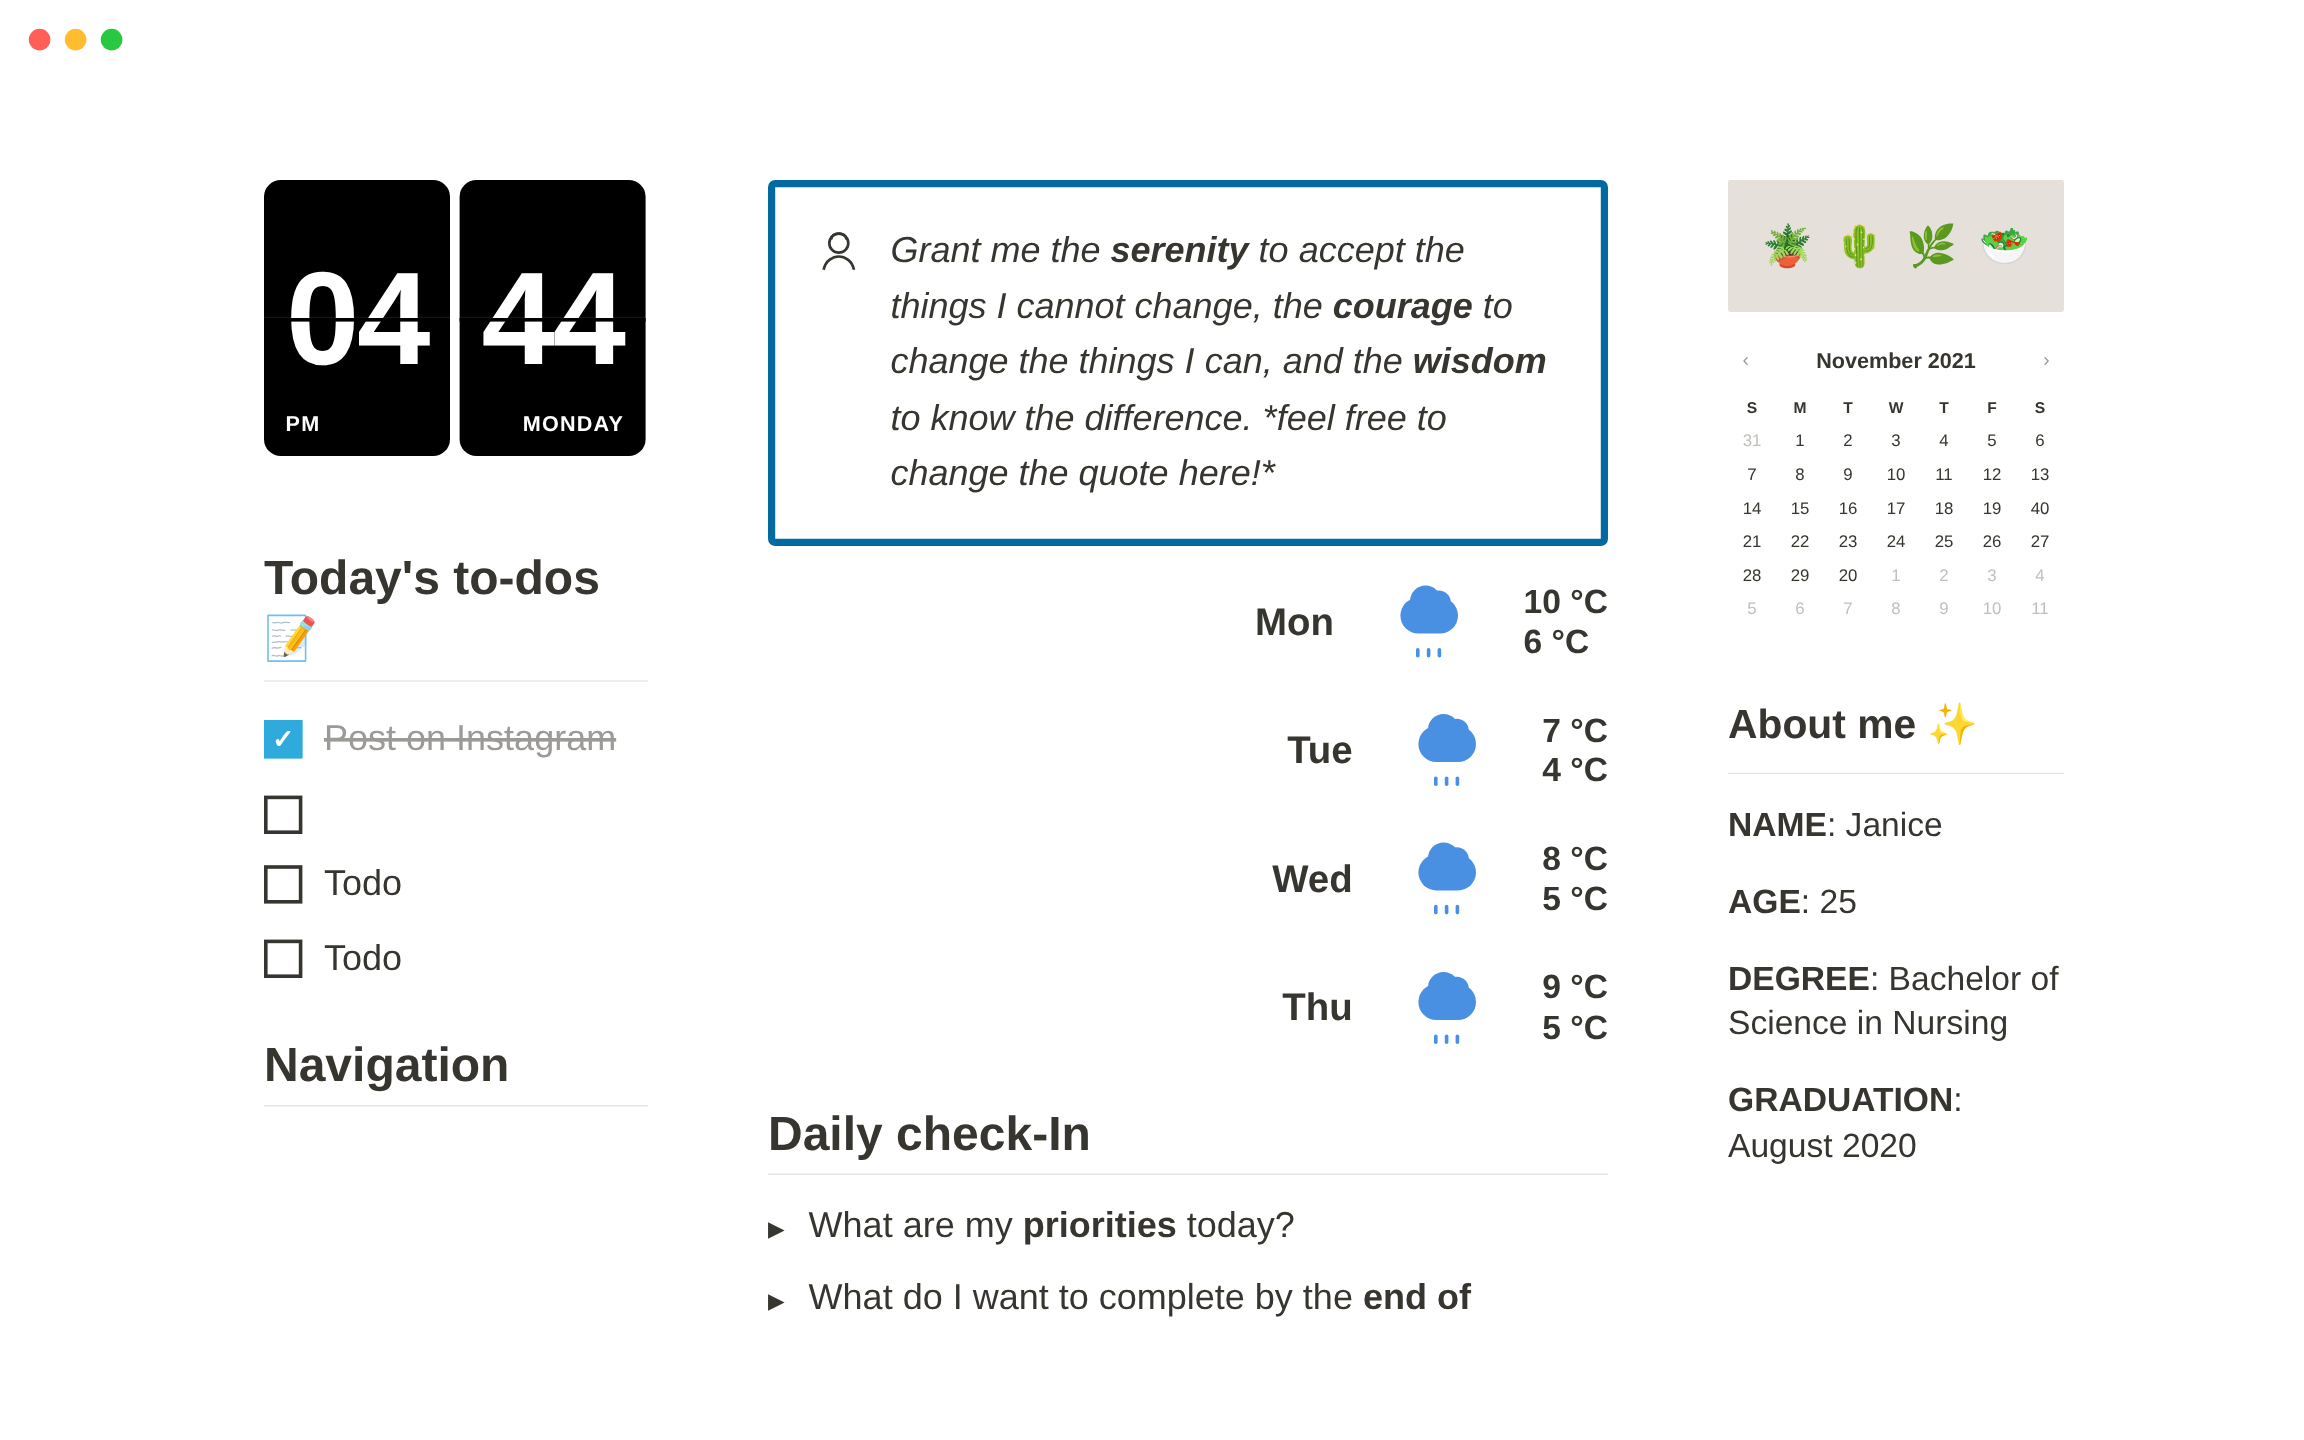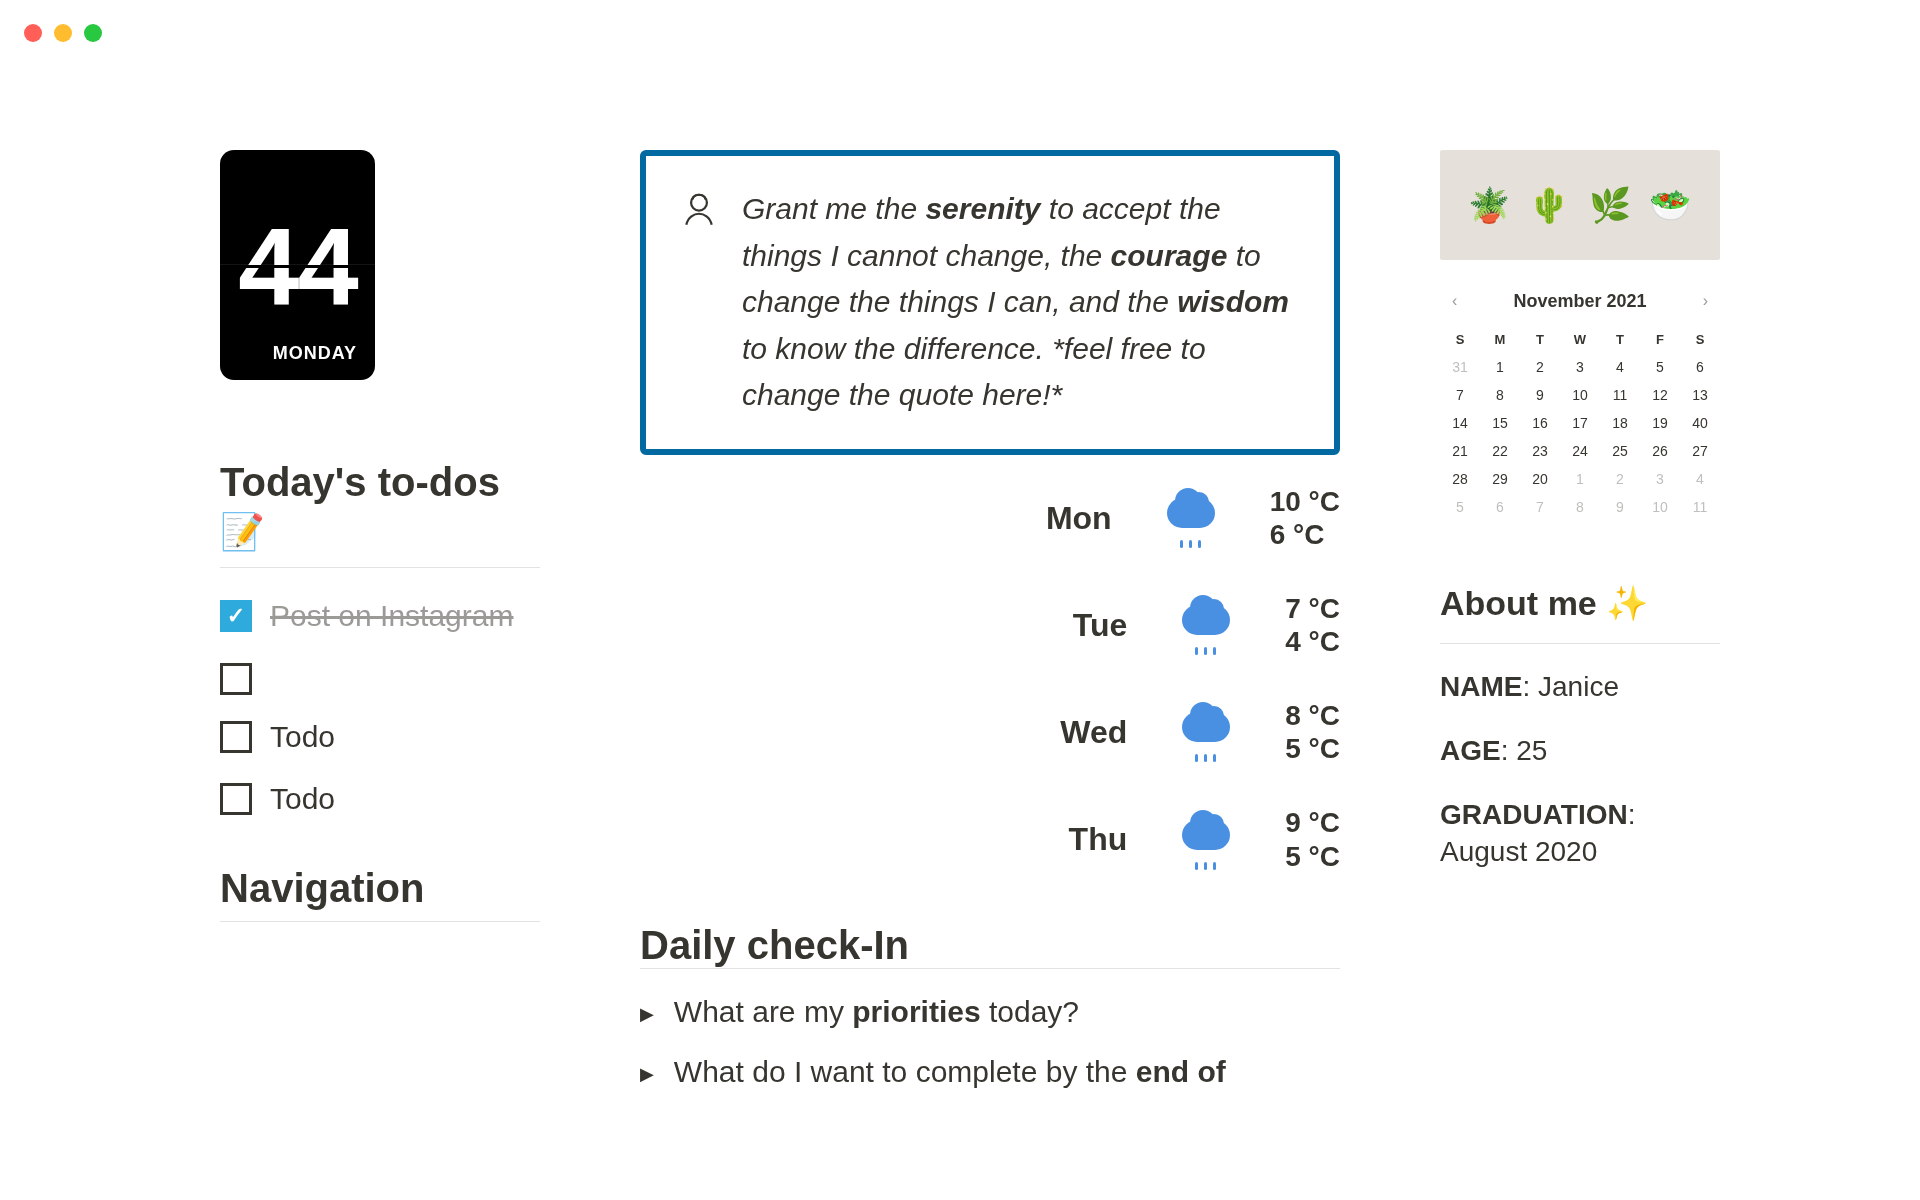--- a/index.html
+++ b/index.html
@@ -78,21 +78,21 @@
     border-radius: 50%; top: -10px; left: 8px;
   }
   .cloud::after {
     content: ""; position: absolute; width: 20px; height: 20px; background: #4a90e2;
     border-radius: 50%; top: -6px; right: 6px;
   }
   .rain { position: absolute; bottom: -10px; left: 18px; display: flex; gap: 6px; }
   .rain span { width: 3px; height: 8px; background: #4a90e2; border-radius: 2px; }
   .temps { font-size: 28px; font-weight: 700; line-height: 1.2; }
 
-  .checkin-title { font-size: 40px; font-weight: 700; margin-top: 50px; }
+  .checkin-title { font-size: 40px; font-weight: 700; margin-top: 50px; margin-bottom: 10px; }
   .checkin-divider { border: none; border-top: 1px solid #e3e2e0; margin-bottom: 26px; }
   .toggle-list { display: flex; flex-direction: column; gap: 26px; }
   .toggle-item { display: flex; align-items: flex-start; gap: 20px; font-size: 30px; }
   .triangle { font-size: 18px; margin-top: 8px; }
 
   
   .right-col { width: 280px; flex-shrink: 0; }
   .plant-banner {
     background: #e5e1da; height: 110px; border-radius: 2px;
     display: flex; align-items: center; justify-content: center; gap: 18px;
@@ -120,20 +120,24 @@
 <div class="traffic-lights">
   <div class="tl red"></div>
   <div class="tl yellow"></div>
   <div class="tl green"></div>
 </div>
 
 <div class="page">
 
   <div class="left-col">
     <div class="flip-clock">
+      <div class="flip-tile left">
+        <span class="flip-num">04</span>
+        <span class="flip-sub">PM</span>
+      </div>
       <div class="flip-tile right">
         <span class="flip-num">44</span>
         <span class="flip-sub">MONDAY</span>
       </div>
     </div>
 
     <div class="section-title">Today's to-dos</div>
     <span class="section-emoji">📝</span>
     <hr class="divider">
 
@@ -299,17 +303,18 @@
         <div class="cal-day muted">9</div>
         <div class="cal-day muted">10</div>
         <div class="cal-day muted">11</div>
       </div>
 
     <div class="about-title">About me ✨</div>
     <hr class="about-divider">
     <div class="about-list" id="about-list">
         <div class="about-item"><b>NAME</b>: Janice</div>
         <div class="about-item"><b>AGE</b>: 25</div>
+        <div class="about-item"><b>DEGREE</b>: Bachelor of Science in Nursing</div>
         <div class="about-item"><b>GRADUATION</b>: August 2020</div>
       </div>
   </div>
 
 </div>
 
 </body></html>

